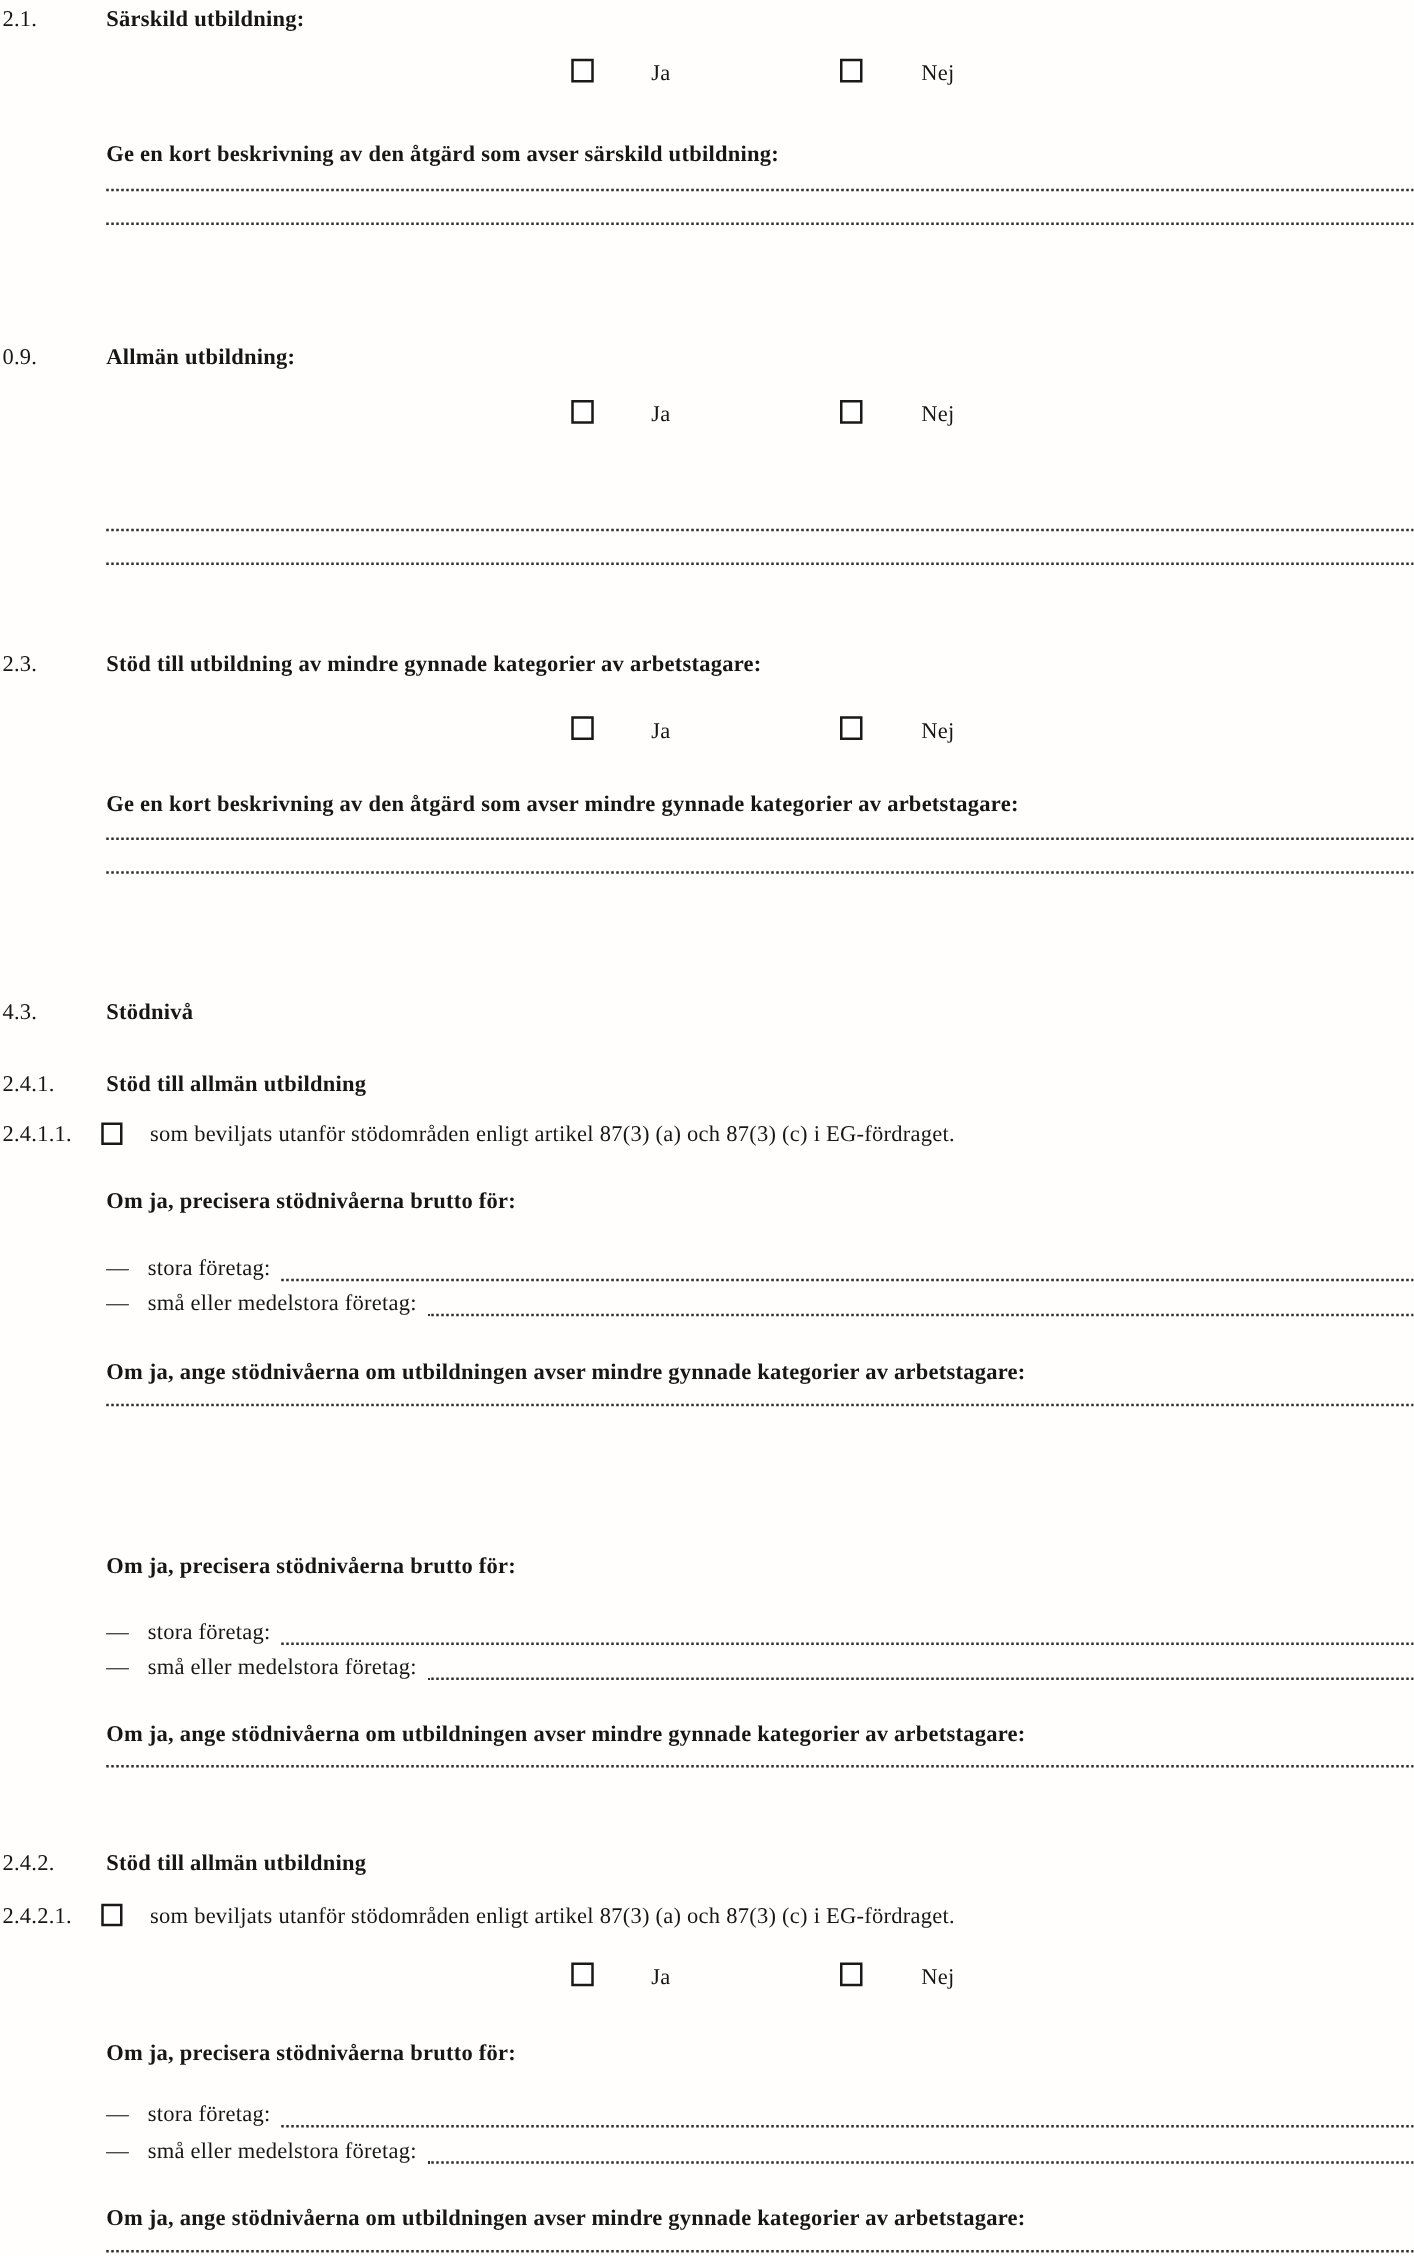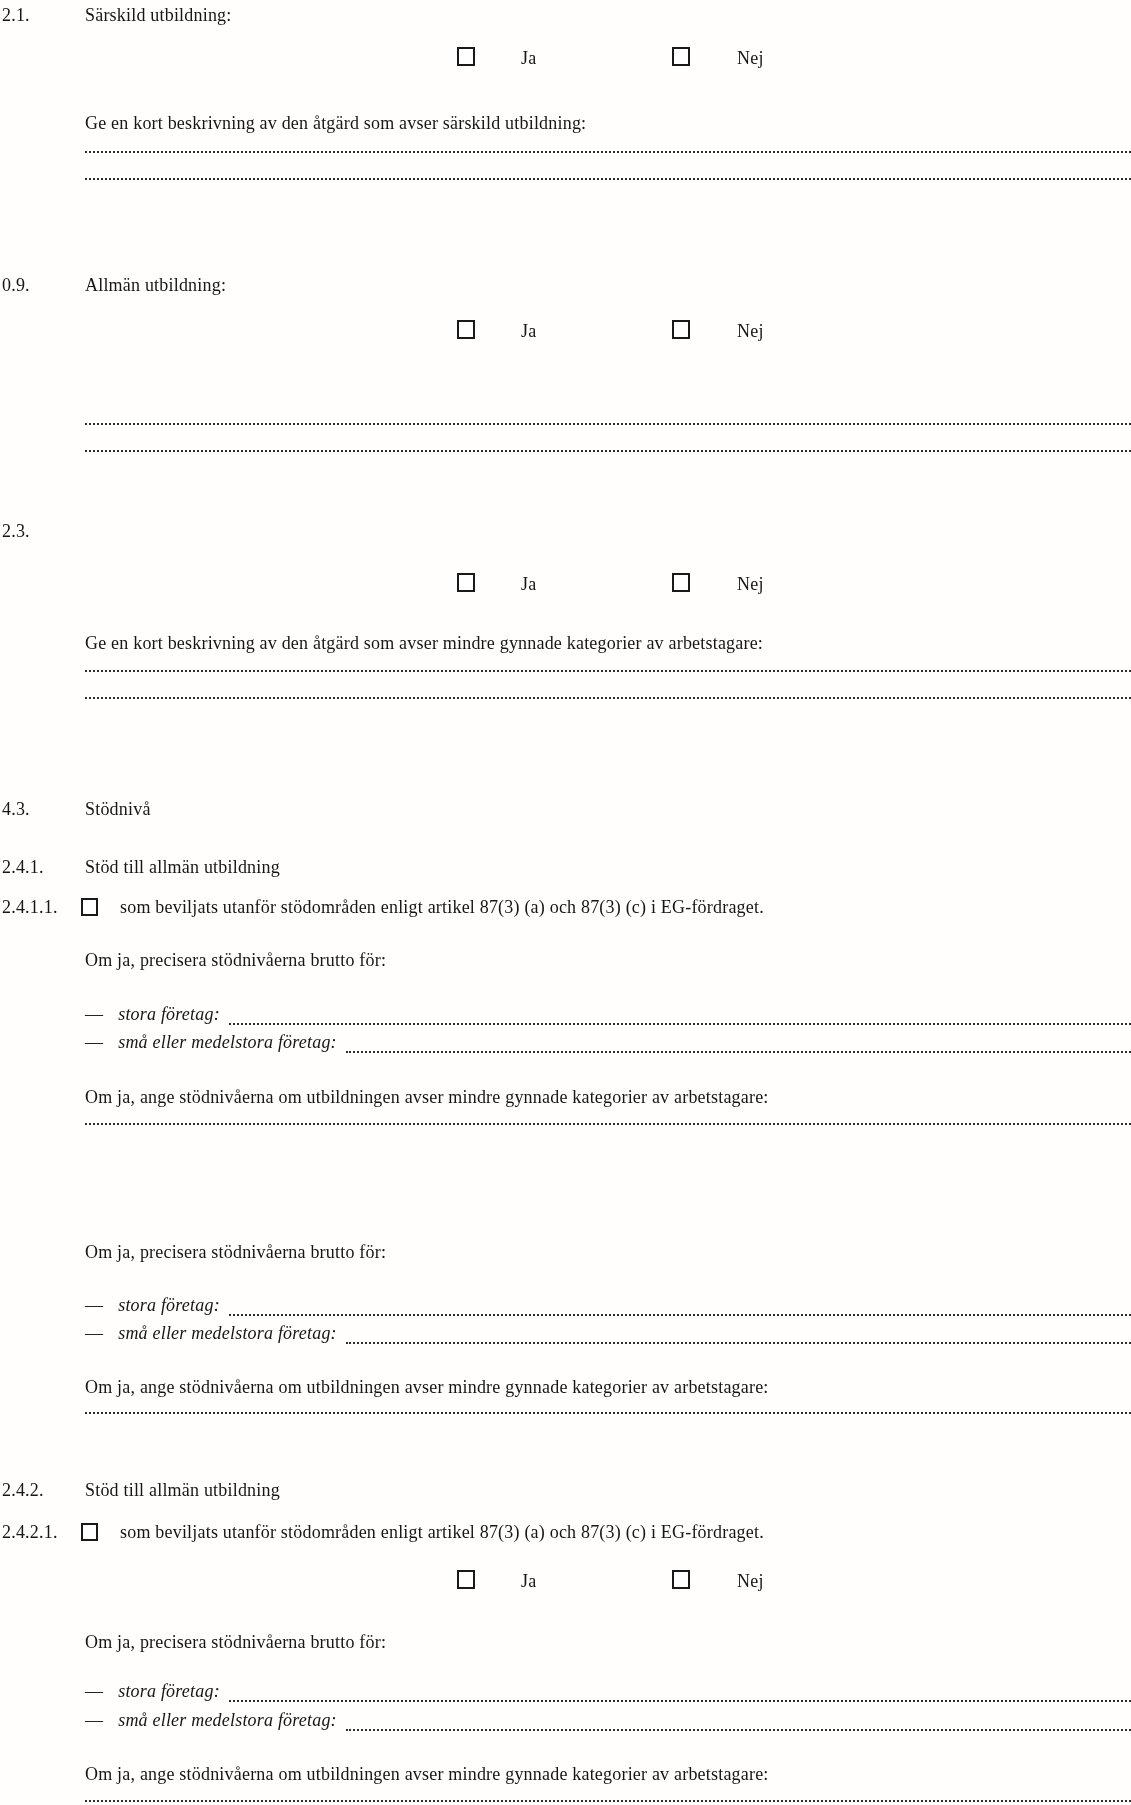--- a/index.html
+++ b/index.html
@@ -10,41 +10,41 @@
     background:#fffefd;
     overflow:hidden;
     font-family:"Liberation Serif","DejaVu Serif",serif;
     font-size:18px;
     line-height:23px;
     color:#161616;
     letter-spacing:0.2px;
   }
   .abs{position:absolute;left:0;right:0;height:26px;}
   .num{position:absolute;left:2px;top:0;white-space:nowrap;}
-  .ttl{position:absolute;left:85px;top:0;white-space:nowrap;}
+  .ttl{position:absolute;left:85px;top:0;white-space:nowrap;font-weight:bold;}
   .itemtext{position:absolute;left:120px;top:0;white-space:nowrap;}
   .cb{
     position:absolute;top:0;
     width:14px;height:15px;
     border:2.5px solid #191919;
     background:#fff;
     display:inline-block;
   }
   .cb.small{width:13px;height:14px;border-width:2.2px;}
   .cblab{position:absolute;top:0;white-space:nowrap;}
   .dotline{
     position:absolute;left:85px;right:-4px;height:0;
     border-top:2.6px dotted #2e2e2e;
   }
   .dashrow{
     position:absolute;left:85px;right:-4px;
     display:flex;align-items:baseline;height:26px;
   }
   .dash{margin-right:15px;white-space:nowrap;}
-  .dashlab{margin-right:9px;white-space:nowrap;font-style:italic;}
+  .dashlab{margin-right:9px;white-space:nowrap;}
   .fill{
     flex:1 1 auto;align-self:flex-end;
     border-bottom:2.4px dotted #2e2e2e;
     margin-bottom:4px;height:0;
   }
 </style>
 </head>
 <body>
 
 <div class="page">
@@ -73,20 +73,21 @@
     <span class="cb" style="left:457px"></span>
     <span class="cblab" style="left:521px">Ja</span>
     <span class="cb" style="left:672px"></span>
     <span class="cblab" style="left:737px">Nej</span>
   </div>
   <div class="dotline" style="top:423px"></div>
   <div class="dotline" style="top:450px"></div>
 
   <div class="abs" style="top:520px">
     <span class="num">2.3.</span>
+    <span class="ttl">Stöd till utbildning av mindre gynnade kategorier av arbetstagare:</span>
   </div>
   <div class="abs" style="top:573px">
     <span class="cb" style="left:457px"></span>
     <span class="cblab" style="left:521px">Ja</span>
     <span class="cb" style="left:672px"></span>
     <span class="cblab" style="left:737px">Nej</span>
   </div>
   <div class="abs" style="top:632px">
     <span class="ttl">Ge en kort beskrivning av den åtgärd som avser mindre gynnade kategorier av arbetstagare:</span>
   </div>

